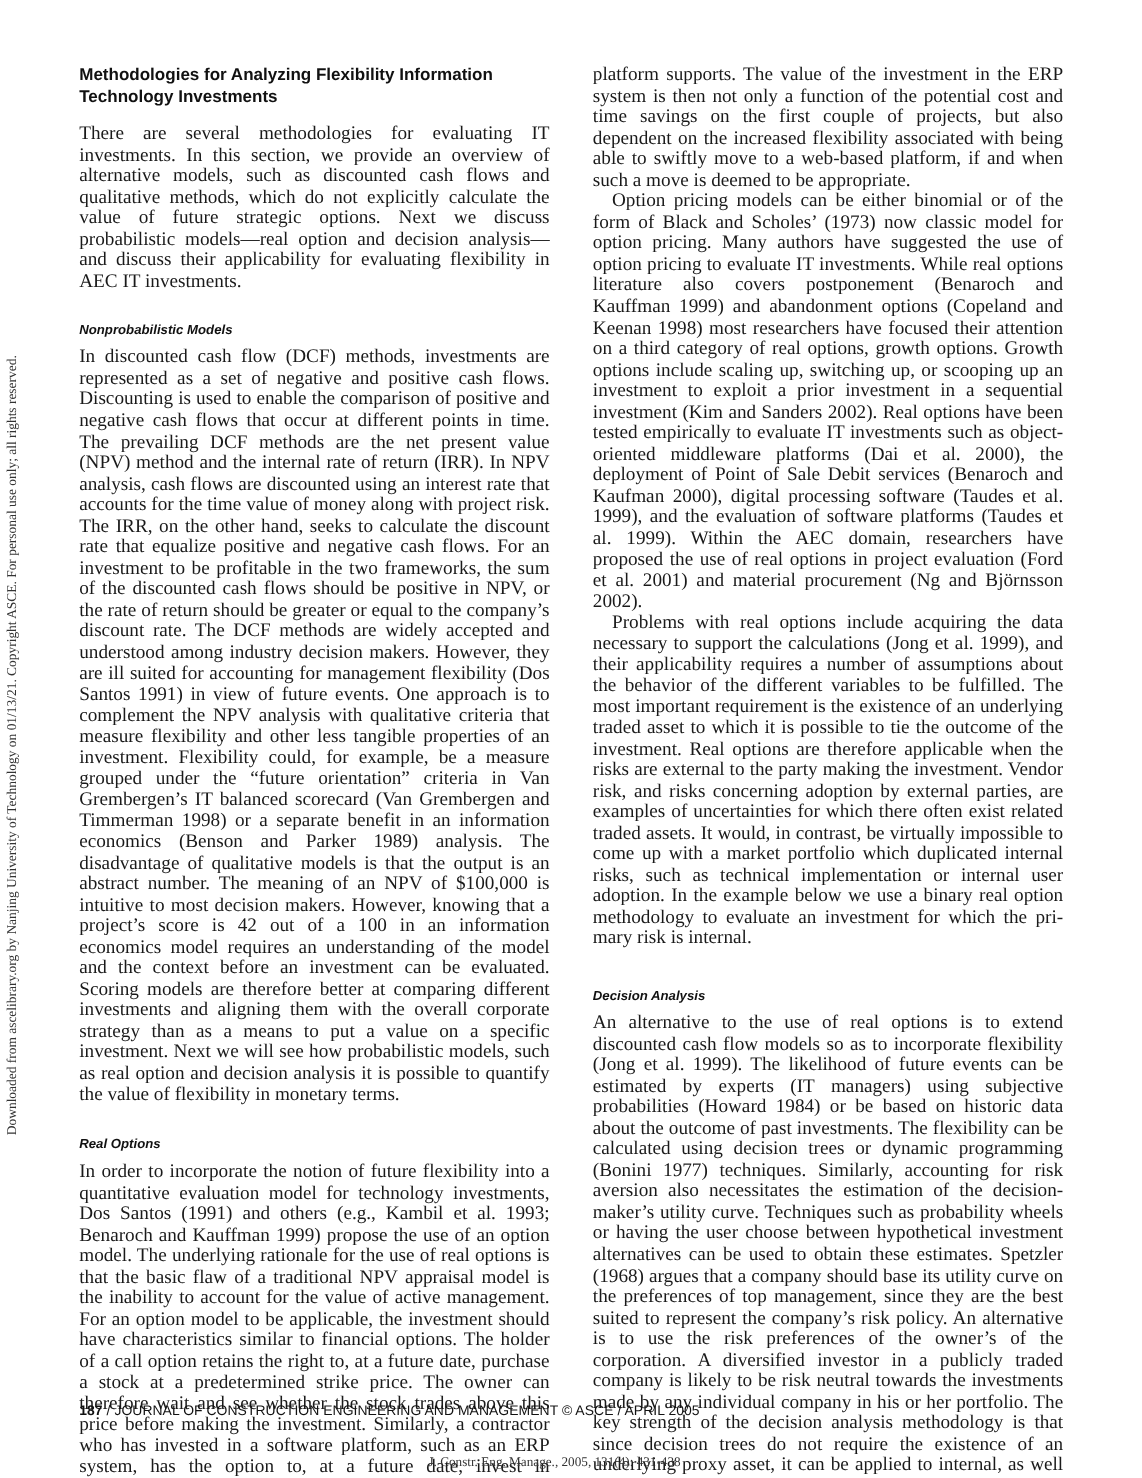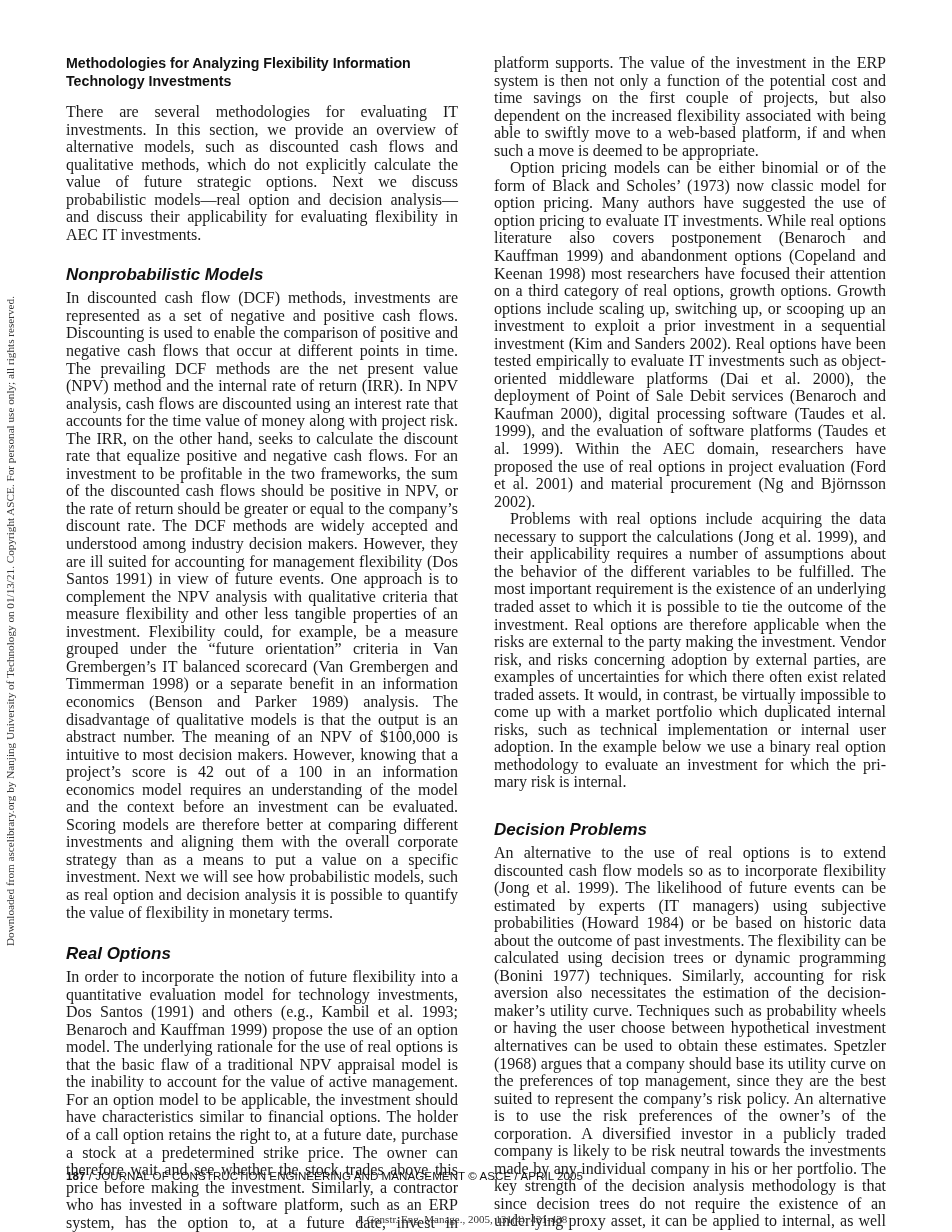--- a/index.html
+++ b/index.html
@@ -7,21 +7,21 @@
     .page { position: absolute; left: 0; top: 0; width: 952px; height: 1232px; }
     .col { position: absolute; top: 54px; width: 392px; }
     .col-left { left: 66px; }
     .col-right { left: 494px; }
     .sec-title {
       font-family: "Liberation Sans", sans-serif;
       font-weight: bold; font-size: 14.2px; line-height: 18px; margin: 0; color: #111;
     }
     .sub-title {
       font-family: "Liberation Sans", sans-serif;
-      font-weight: bold; font-style: italic; font-size: 17px; line-height: 18px; margin: 0; color: #111;
+      font-weight: bold; font-style: italic; font-size: 11px; line-height: 18px; margin: 0; color: #111;
     }
     p.body {
       font-family: "Liberation Serif", serif;
       font-size: 16px; line-height: 17.55px; margin: 0; text-align: justify;
       hyphens: manual; color: #1a1a1a;
     }
     p.indent { text-indent: 16px; }
     .gap-title { height: 13px; }
     .gap-sub { height: 14px; }
     .gap-after-sub { height: 5px; }
@@ -68,21 +68,21 @@
     <div class="gap-after-sub"></div>
     <p class="body">In order to incorporate the notion of future flexibility into a quan­titative evaluation model for technology investments, Dos Santos (1991) and others (e.g., Kambil et al. 1993; Benaroch and Kauff­man 1999) propose the use of an option model. The underlying rationale for the use of real options is that the basic flaw of a traditional NPV appraisal model is the inability to account for the value of active management. For an option model to be appli­cable, the investment should have characteristics similar to finan­cial options. The holder of a call option retains the right to, at a future date, purchase a stock at a predetermined strike price. The owner can therefore wait and see whether the stock trades above this price before making the investment. Similarly, a contractor who has invested in a software platform, such as an ERP system, has the option to, at a future date, invest in applications that the</p>
   </div>
 
   <div class="col col-right">
     <p class="body">platform supports. The value of the investment in the ERP system is then not only a function of the potential cost and time savings on the first couple of projects, but also dependent on the increased flexibility associated with being able to swiftly move to a web-based platform, if and when such a move is deemed to be appro­priate.</p>
     <p class="body indent">Option pricing models can be either binomial or of the form of Black and Scholes’ (1973) now classic model for option pricing. Many authors have suggested the use of option pricing to evaluate IT investments. While real options literature also covers post­ponement (Benaroch and Kauffman 1999) and abandonment op­tions (Copeland and Keenan 1998) most researchers have focused their attention on a third category of real options, growth options. Growth options include scaling up, switching up, or scooping up an investment to exploit a prior investment in a sequential invest­ment (Kim and Sanders 2002). Real options have been tested empirically to evaluate IT investments such as object-oriented middleware platforms (Dai et al. 2000), the deployment of Point of Sale Debit services (Benaroch and Kaufman 2000), digital pro­cessing software (Taudes et al. 1999), and the evaluation of soft­ware platforms (Taudes et al. 1999). Within the AEC domain, researchers have proposed the use of real options in project evalu­ation (Ford et al. 2001) and material procurement (Ng and Björns­son 2002).</p>
     <p class="body indent">Problems with real options include acquiring the data neces­sary to support the calculations (Jong et al. 1999), and their ap­plicability requires a number of assumptions about the behavior of the different variables to be fulfilled. The most important re­quirement is the existence of an underlying traded asset to which it is possible to tie the outcome of the investment. Real options are therefore applicable when the risks are external to the party making the investment. Vendor risk, and risks concerning adop­tion by external parties, are examples of uncertainties for which there often exist related traded assets. It would, in contrast, be virtually impossible to come up with a market portfolio which duplicated internal risks, such as technical implementation or in­ternal user adoption. In the example below we use a binary real option methodology to evaluate an investment for which the pri­mary risk is internal.</p>
 
     <div class="gap-sub" style="height:30px"></div>
-    <h3 class="sub-title">Decision Problems</h3>
+    <h3 class="sub-title">Decision Analysis</h3>
     <div class="gap-after-sub"></div>
     <p class="body">An alternative to the use of real options is to extend discounted cash flow models so as to incorporate flexibility (Jong et al. 1999). The likelihood of future events can be estimated by experts (IT managers) using subjective probabilities (Howard 1984) or be based on historic data about the outcome of past investments. The flexibility can be calculated using decision trees or dynamic pro­gramming (Bonini 1977) techniques. Similarly, accounting for risk aversion also necessitates the estimation of the decision-maker’s utility curve. Techniques such as probability wheels or having the user choose between hypothetical investment alterna­tives can be used to obtain these estimates. Spetzler (1968) argues that a company should base its utility curve on the preferences of top management, since they are the best suited to represent the company’s risk policy. An alternative is to use the risk preferences of the owner’s of the corporation. A diversified investor in a pub­licly traded company is likely to be risk neutral towards the in­vestments made by any individual company in his or her portfo­lio. The key strength of the decision analysis methodology is that since decision trees do not require the existence of an underlying proxy asset, it can be applied to internal, as well as external risks.</p>
   </div>
 
   <div class="footer-journal"><b>187</b><span> / JOURNAL OF CONSTRUCTION ENGINEERING AND MANAGEMENT © ASCE / APRIL 2005</span></div>
 
   <div class="footer-citation">J. Constr. Eng. Manage., 2005, 131(4): 431-438</div>
 
 </div>
 

